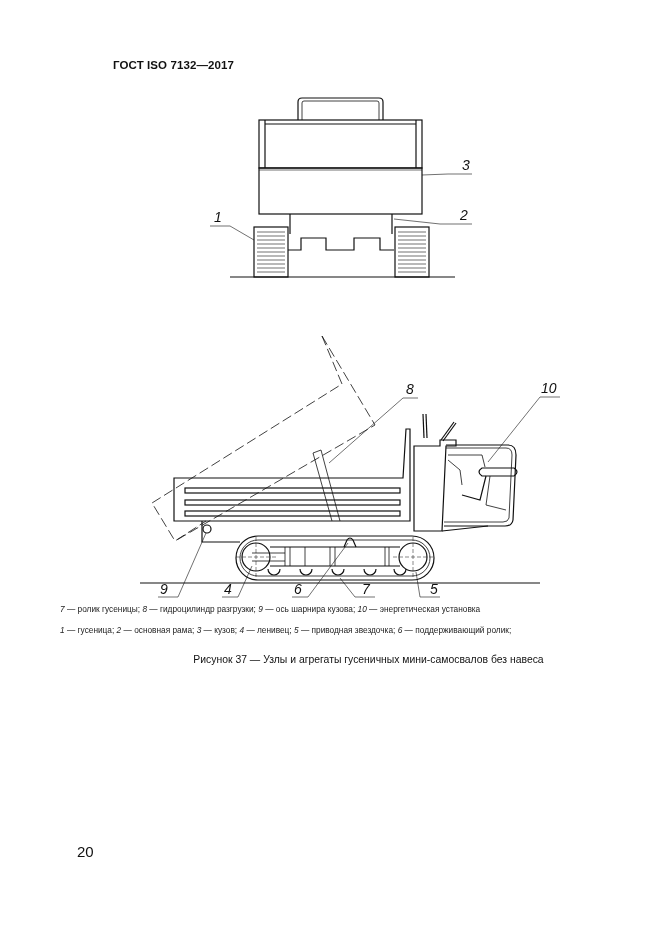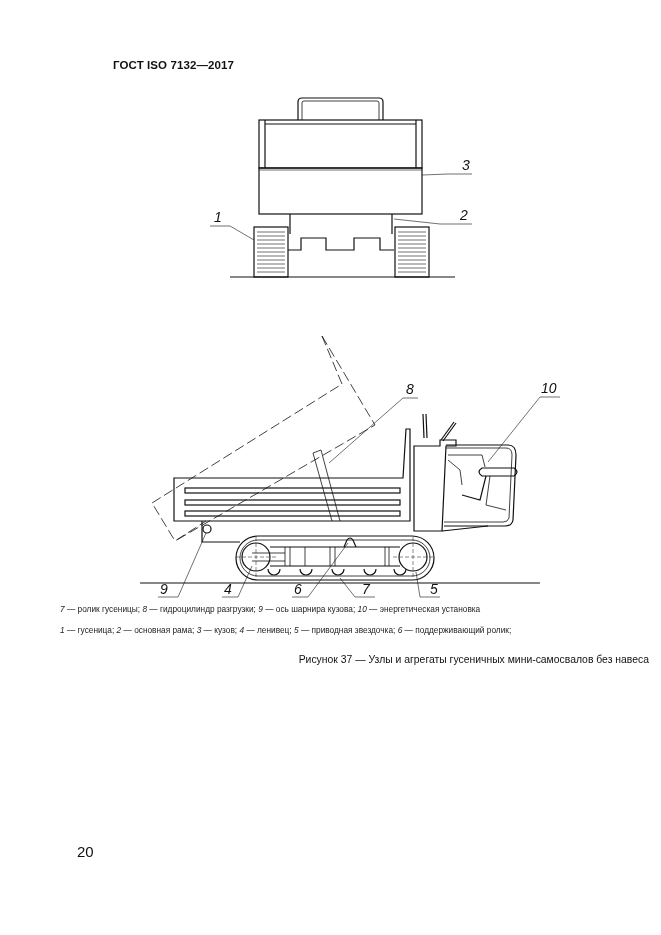--- a/index.html
+++ b/index.html
@@ -3,21 +3,21 @@
 <meta charset="utf-8">
 <style>
   html, body { margin: 0; padding: 0; background: #ffffff; }
   body { width: 661px; height: 935px; position: relative; overflow: hidden; font-family: "Liberation Sans", sans-serif; color: #111; }
   .header { position: absolute; left: 77px; top: 59px; font-size: 11.5px; font-weight: bold; letter-spacing: 0.1px; margin-left: 36px; }
   .figure { position: absolute; left: 0; top: 0; width: 661px; height: 935px; }
   .legend { position: absolute; left: 60px; width: 585px; text-align: left; font-size: 8.3px; color: #222; line-height: 11px; }
   .legend i { font-style: italic; }
   .legend-1 { top: 625px; }
   .legend-2 { top: 604px; }
-  .caption { position: absolute; left: 64px; width: 585px; top: 654px; text-align: right; font-size: 10.4px; color: #111; }
+  .caption { position: absolute; left: 76px; width: 585px; top: 654px; text-align: center; font-size: 10.4px; color: #111; }
   .pagenum { position: absolute; left: 77px; top: 843px; font-size: 15px; color: #111; }
   .lbl { font-family: "Liberation Sans", sans-serif; font-style: italic; font-size: 14px; fill: #111; }
 </style>
 </head>
 <body>
 
 <div class="header">ГОСТ ISO 7132—2017</div>
 
 <svg class="figure" width="661" height="935" viewBox="0 0 661 935" xmlns="http://www.w3.org/2000/svg">
   <g stroke="#111" fill="none" stroke-width="1.2">

